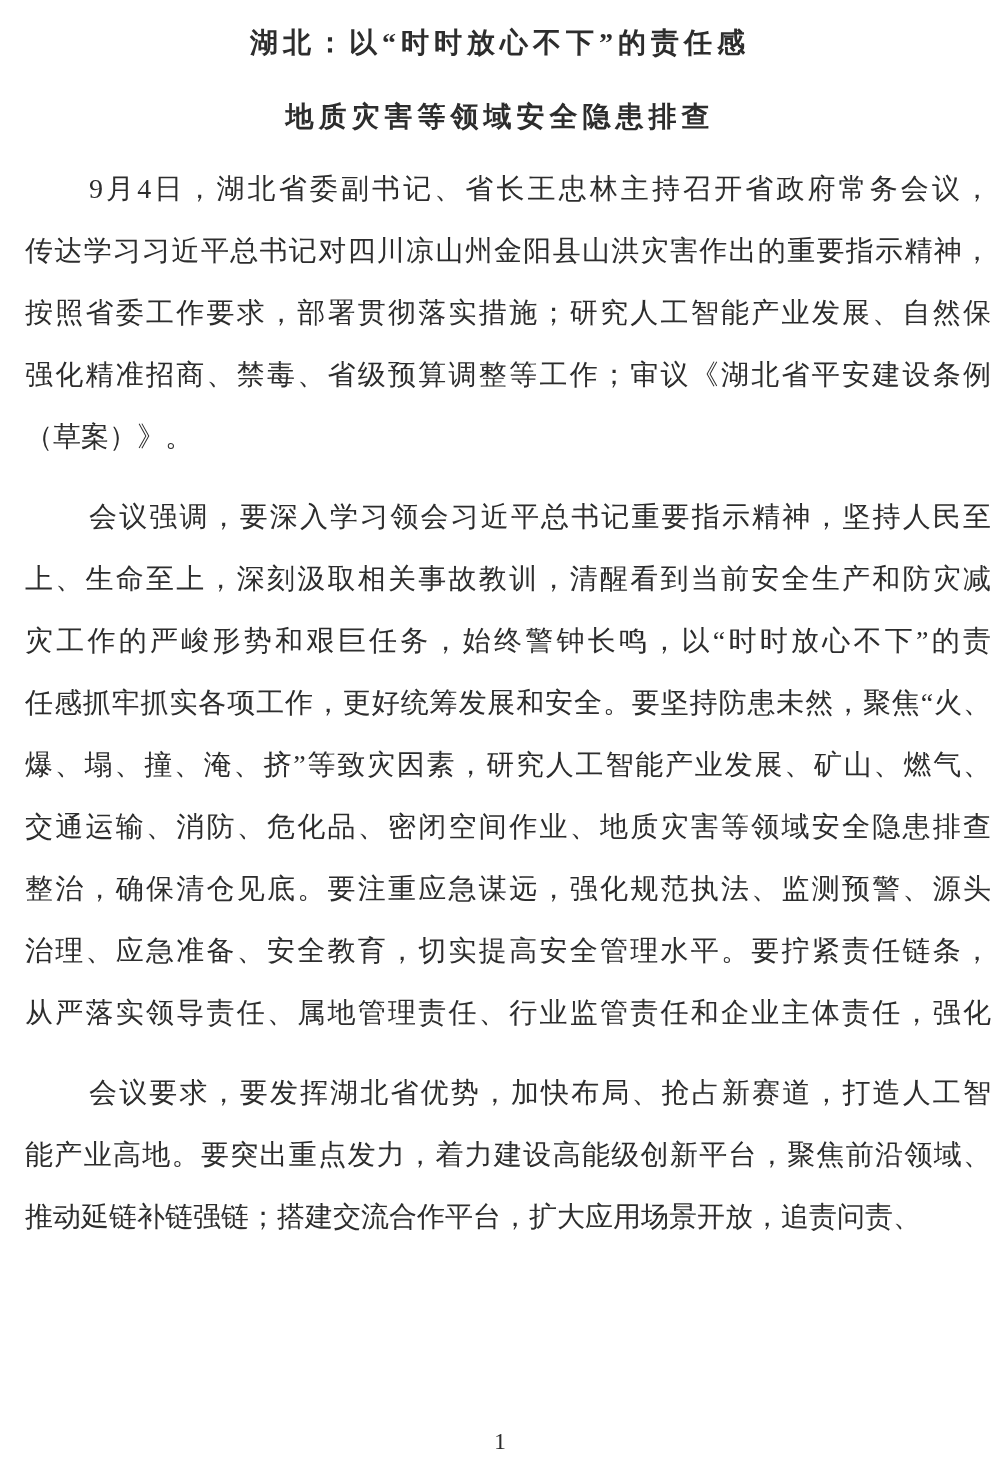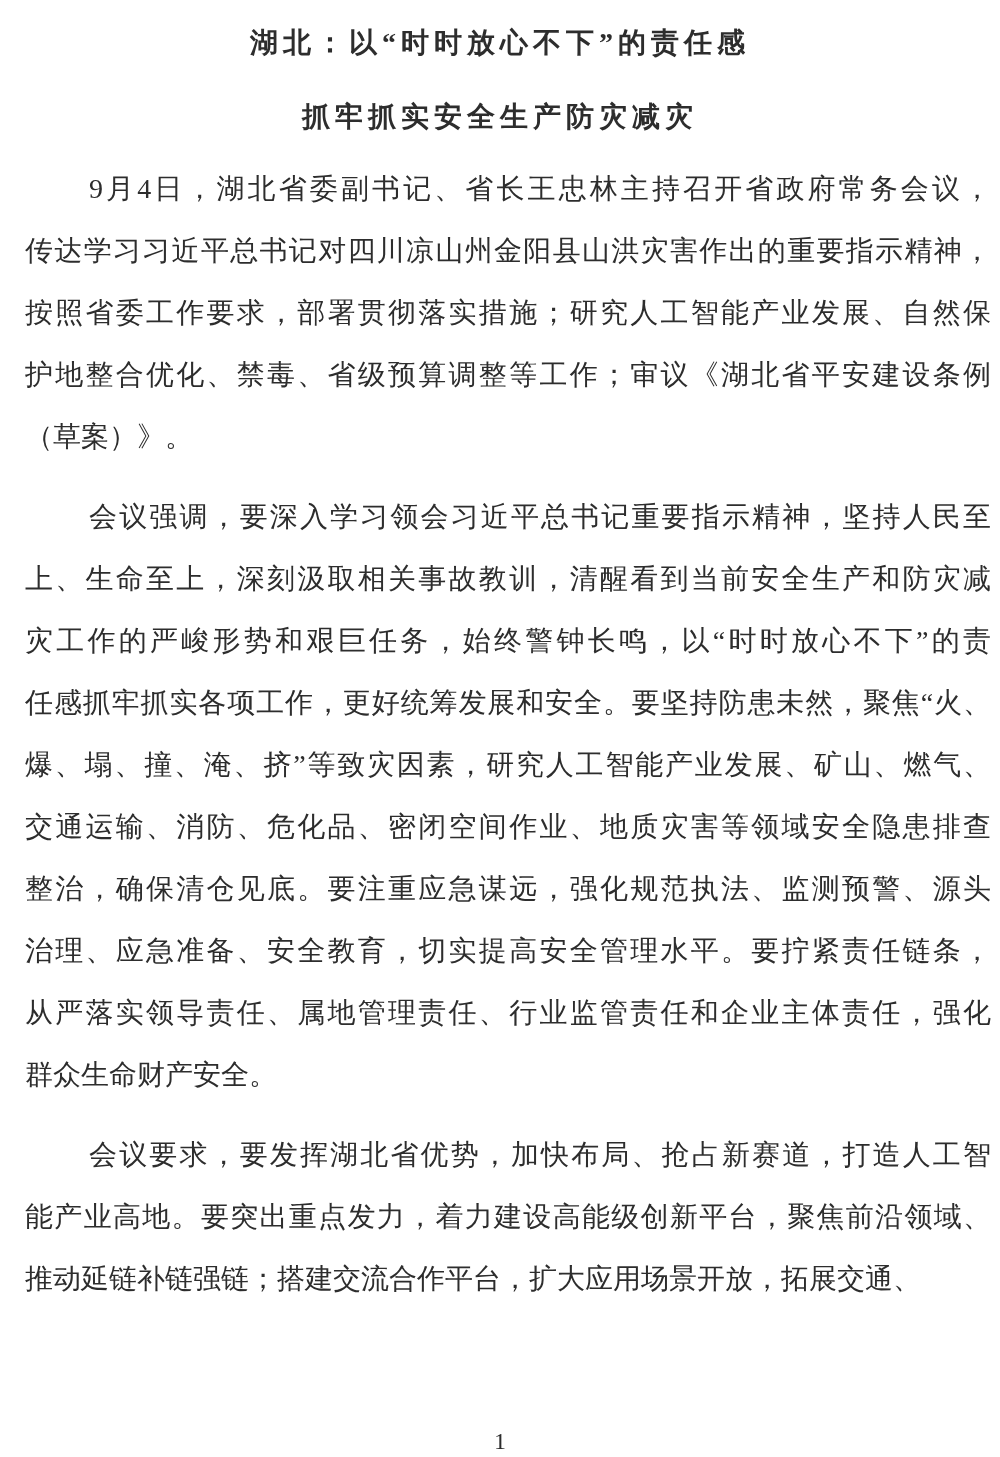--- a/index.html
+++ b/index.html
@@ -63,42 +63,41 @@
     font-size: 24px;
     line-height: 30px;
   }
 </style>
 </head>
 <body>
 
 <div class="doc">
   <div class="title-block">
     <div class="title-line">湖北：以“时时放心不下”的责任感</div>
-    <div class="title-line">抓牢抓实安全生产防灾减灾</div>
+    <div class="title-line">地质灾害等领域安全隐患排查</div>
   </div>
   <div class="doc-body" id="doc-body">
       <div class="para">
         <div class="line first">9月4日，湖北省委副书记、省长王忠林主持召开省政府常务会议，</div>
         <div class="line">传达学习习近平总书记对四川凉山州金阳县山洪灾害作出的重要指示精神，</div>
         <div class="line">按照省委工作要求，部署贯彻落实措施；研究人工智能产业发展、自然保</div>
-        <div class="line">护地整合优化、禁毒、省级预算调整等工作；审议《湖北省平安建设条例</div>
+        <div class="line">强化精准招商、禁毒、省级预算调整等工作；审议《湖北省平安建设条例</div>
         <div class="line last">（草案）》。</div>
       </div>
       <div class="para">
         <div class="line first">会议强调，要深入学习领会习近平总书记重要指示精神，坚持人民至</div>
         <div class="line">上、生命至上，深刻汲取相关事故教训，清醒看到当前安全生产和防灾减</div>
         <div class="line">灾工作的严峻形势和艰巨任务，始终警钟长鸣，以“时时放心不下”的责</div>
         <div class="line">任感抓牢抓实各项工作，更好统筹发展和安全。要坚持防患未然，聚焦“火、</div>
         <div class="line">爆、塌、撞、淹、挤”等致灾因素，研究人工智能产业发展、矿山、燃气、</div>
         <div class="line">交通运输、消防、危化品、密闭空间作业、地质灾害等领域安全隐患排查</div>
         <div class="line">整治，确保清仓见底。要注重应急谋远，强化规范执法、监测预警、源头</div>
         <div class="line">治理、应急准备、安全教育，切实提高安全管理水平。要拧紧责任链条，</div>
         <div class="line">从严落实领导责任、属地管理责任、行业监管责任和企业主体责任，强化</div>
-        <div class="line last">群众生命财产安全。</div>
       </div>
       <div class="para">
         <div class="line first">会议要求，要发挥湖北省优势，加快布局、抢占新赛道，打造人工智</div>
         <div class="line">能产业高地。要突出重点发力，着力建设高能级创新平台，聚焦前沿领域、</div>
-        <div class="line last">推动延链补链强链；搭建交流合作平台，扩大应用场景开放，拓展交通、</div>
+        <div class="line last">推动延链补链强链；搭建交流合作平台，扩大应用场景开放，追责问责、</div>
       </div>
     </div>
   <div class="page-number">1</div>
 </div>
 
 </body></html>

